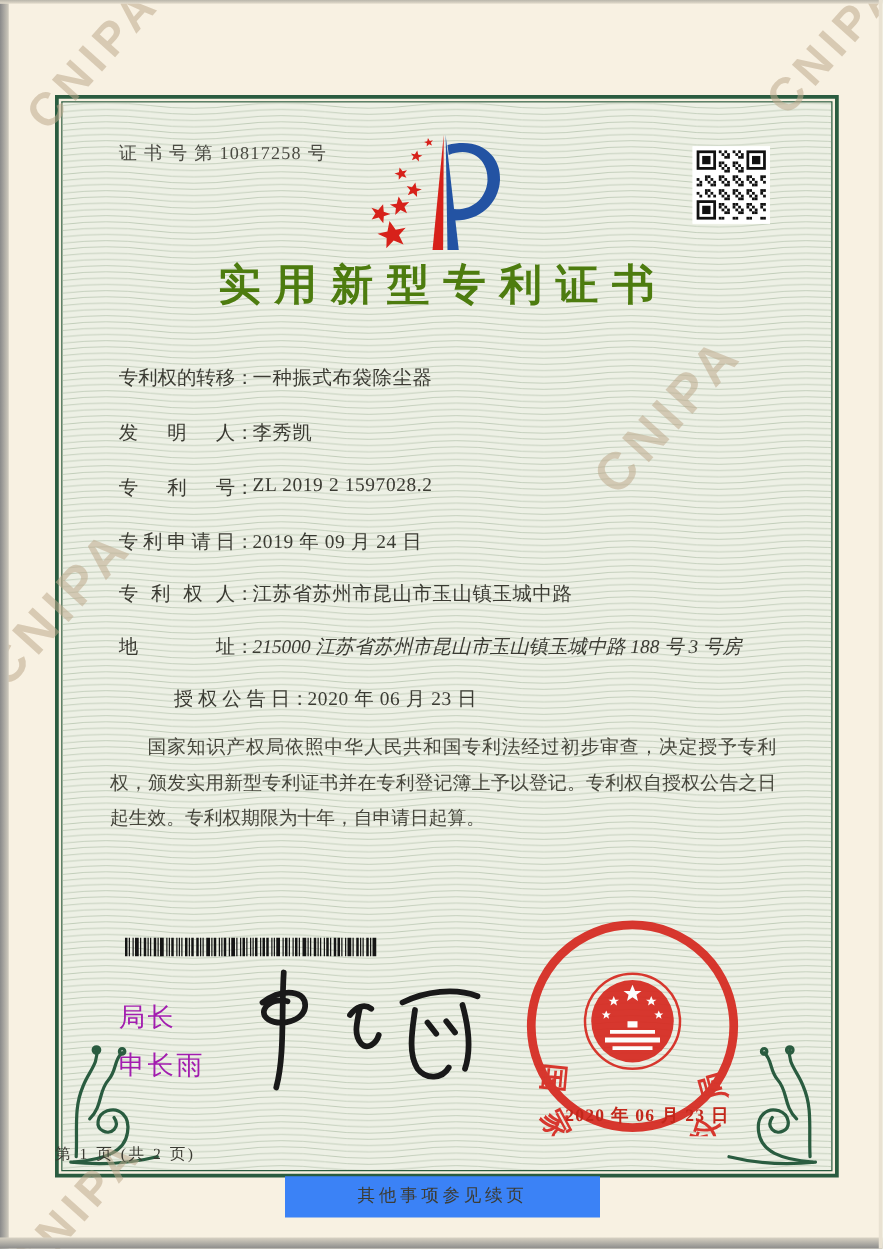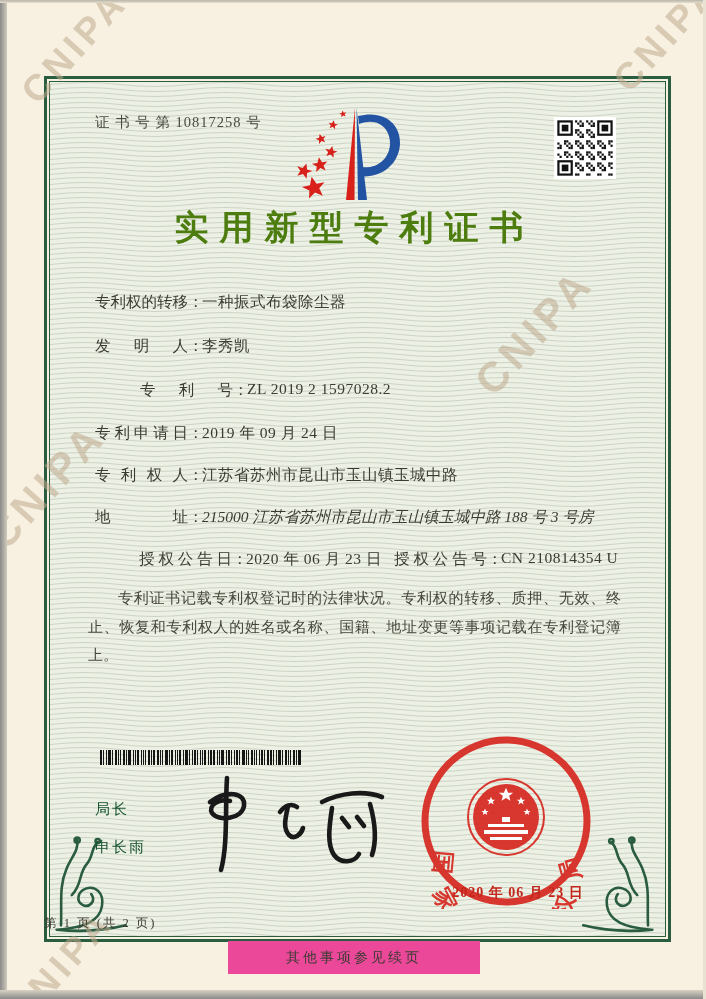--- a/index.html
+++ b/index.html
@@ -25,23 +25,23 @@
   .title{left:44px;top:205px;width:621px;text-align:center;font-size:34px;font-weight:bold;
          letter-spacing:11px;color:#4d7c0f;}
   .row{left:95px;width:560px;font-size:15.5px;white-space:nowrap;}
   .f-label{display:inline-block;width:93px;text-align:justify;text-align-last:justify;vertical-align:top;}
   .f-colon{display:inline-block;width:14px;vertical-align:top;}
   .f-value{display:inline-block;vertical-align:top;letter-spacing:.5px;}
   .grant2{position:absolute;left:255px;top:0;white-space:nowrap;}
   .paras{left:88px;top:584px;width:533px;font-size:15px;line-height:28.5px;color:#46463c;
          text-align:justify;z-index:3;}
   .paras p{margin:0;text-indent:2em;}
-  .officer{left:95px;font-size:15px;letter-spacing:2px;color:#14532d;}
+  .officer{left:95px;font-size:21px;letter-spacing:2px;color:#a21caf;}
   .pagenum{left:44px;top:915px;width:621px;text-align:left;font-size:12.5px;letter-spacing:2px;color:#3a3a32;}
-  .note-strip{left:228px;top:941px;width:252px;height:33px;background:#ec4899;z-index:4;
+  .note-strip{left:228px;top:941px;width:252px;height:33px;background:#3b82f6;z-index:4;
               text-align:center;line-height:33px;font-size:14px;letter-spacing:3px;color:#3c3c34;}
   .qr-wrap{left:554px;top:117px;width:62px;height:62px;background:#ffffff;padding:0;z-index:3;}
   .seal-date{left:436px;top:884px;width:164px;text-align:center;font-size:14px;letter-spacing:1px;
              color:#c3271b;z-index:5;font-weight:bold;}
   svg{display:block;}
 </style>
 </head>
 <body>
 
 <div class="abs frame">
@@ -263,41 +263,38 @@
 </div>
 
 <div class="abs content title">实用新型专利证书</div>
 
 <div class="abs content row" style="top:292px;">
   <span class="f-label">专利权的转移</span><span class="f-colon">：</span><span class="f-value">一种振式布袋除尘器</span>
 </div>
 <div class="abs content row" style="top:336px;">
   <span class="f-label">发明人</span><span class="f-colon">：</span><span class="f-value">李秀凯</span>
 </div>
-<div class="abs content row" style="top:380px;margin-left:45px;">
+<div class="abs content row" style="top:380px;">
   <span class="f-label">专利号</span><span class="f-colon">：</span><span class="f-value">ZL 2019 2 1597028.2</span>
 </div>
 <div class="abs content row" style="top:423px;">
   <span class="f-label">专利申请日</span><span class="f-colon">：</span><span class="f-value">2019 年 09 月 24 日</span>
 </div>
 <div class="abs content row" style="top:465px;">
   <span class="f-label">专利权人</span><span class="f-colon">：</span><span class="f-value">江苏省苏州市昆山市玉山镇玉城中路</span>
 </div>
 <div class="abs content row" style="top:507px;">
   <span class="f-label">地址</span><span class="f-colon">：</span><span class="f-value" style="letter-spacing:0;font-style:italic;">215000 江苏省苏州市昆山市玉山镇玉城中路 188 号 3 号房</span>
 </div>
 <div class="abs content row" style="top:549px;margin-left:44px;">
   <span class="f-label">授权公告日</span><span class="f-colon">：</span><span class="f-value">2020 年 06 月 23 日</span>
-  <span class="grant2">
-    <span class="f-label">授权公告号</span><span class="f-colon">：</span><span class="f-value">CN 210814354 U</span>
-  </span>
 </div>
 
 <div class="abs paras">
-  <p>专利证书记载专利权登记时的法律状况。专利权的转移、质押、无效、终止、恢复和专利权人的姓名或名称、国籍、地址变更等事项记载在专利登记簿上。</p>
+  <p>国家知识产权局依照中华人民共和国专利法经过初步审查，决定授予专利权，颁发实用新型专利证书并在专利登记簿上予以登记。专利权自授权公告之日起生效。专利权期限为十年，自申请日起算。</p>
 </div>
 
 <svg class="abs content" style="left:100px;top:750px;" width="206" height="16" viewBox="0 0 206 16">
     <g>
       <rect x="0" y="0" width="2" height="15" fill="#151515"></rect>
       <rect x="3" y="0" width="1" height="15" fill="#151515"></rect>
       <rect x="6" y="0" width="1" height="15" fill="#151515"></rect>
       <rect x="8" y="0" width="3" height="15" fill="#151515"></rect>
       <rect x="12" y="0" width="1" height="15" fill="#151515"></rect>
       <rect x="15" y="0" width="2" height="15" fill="#151515"></rect>

